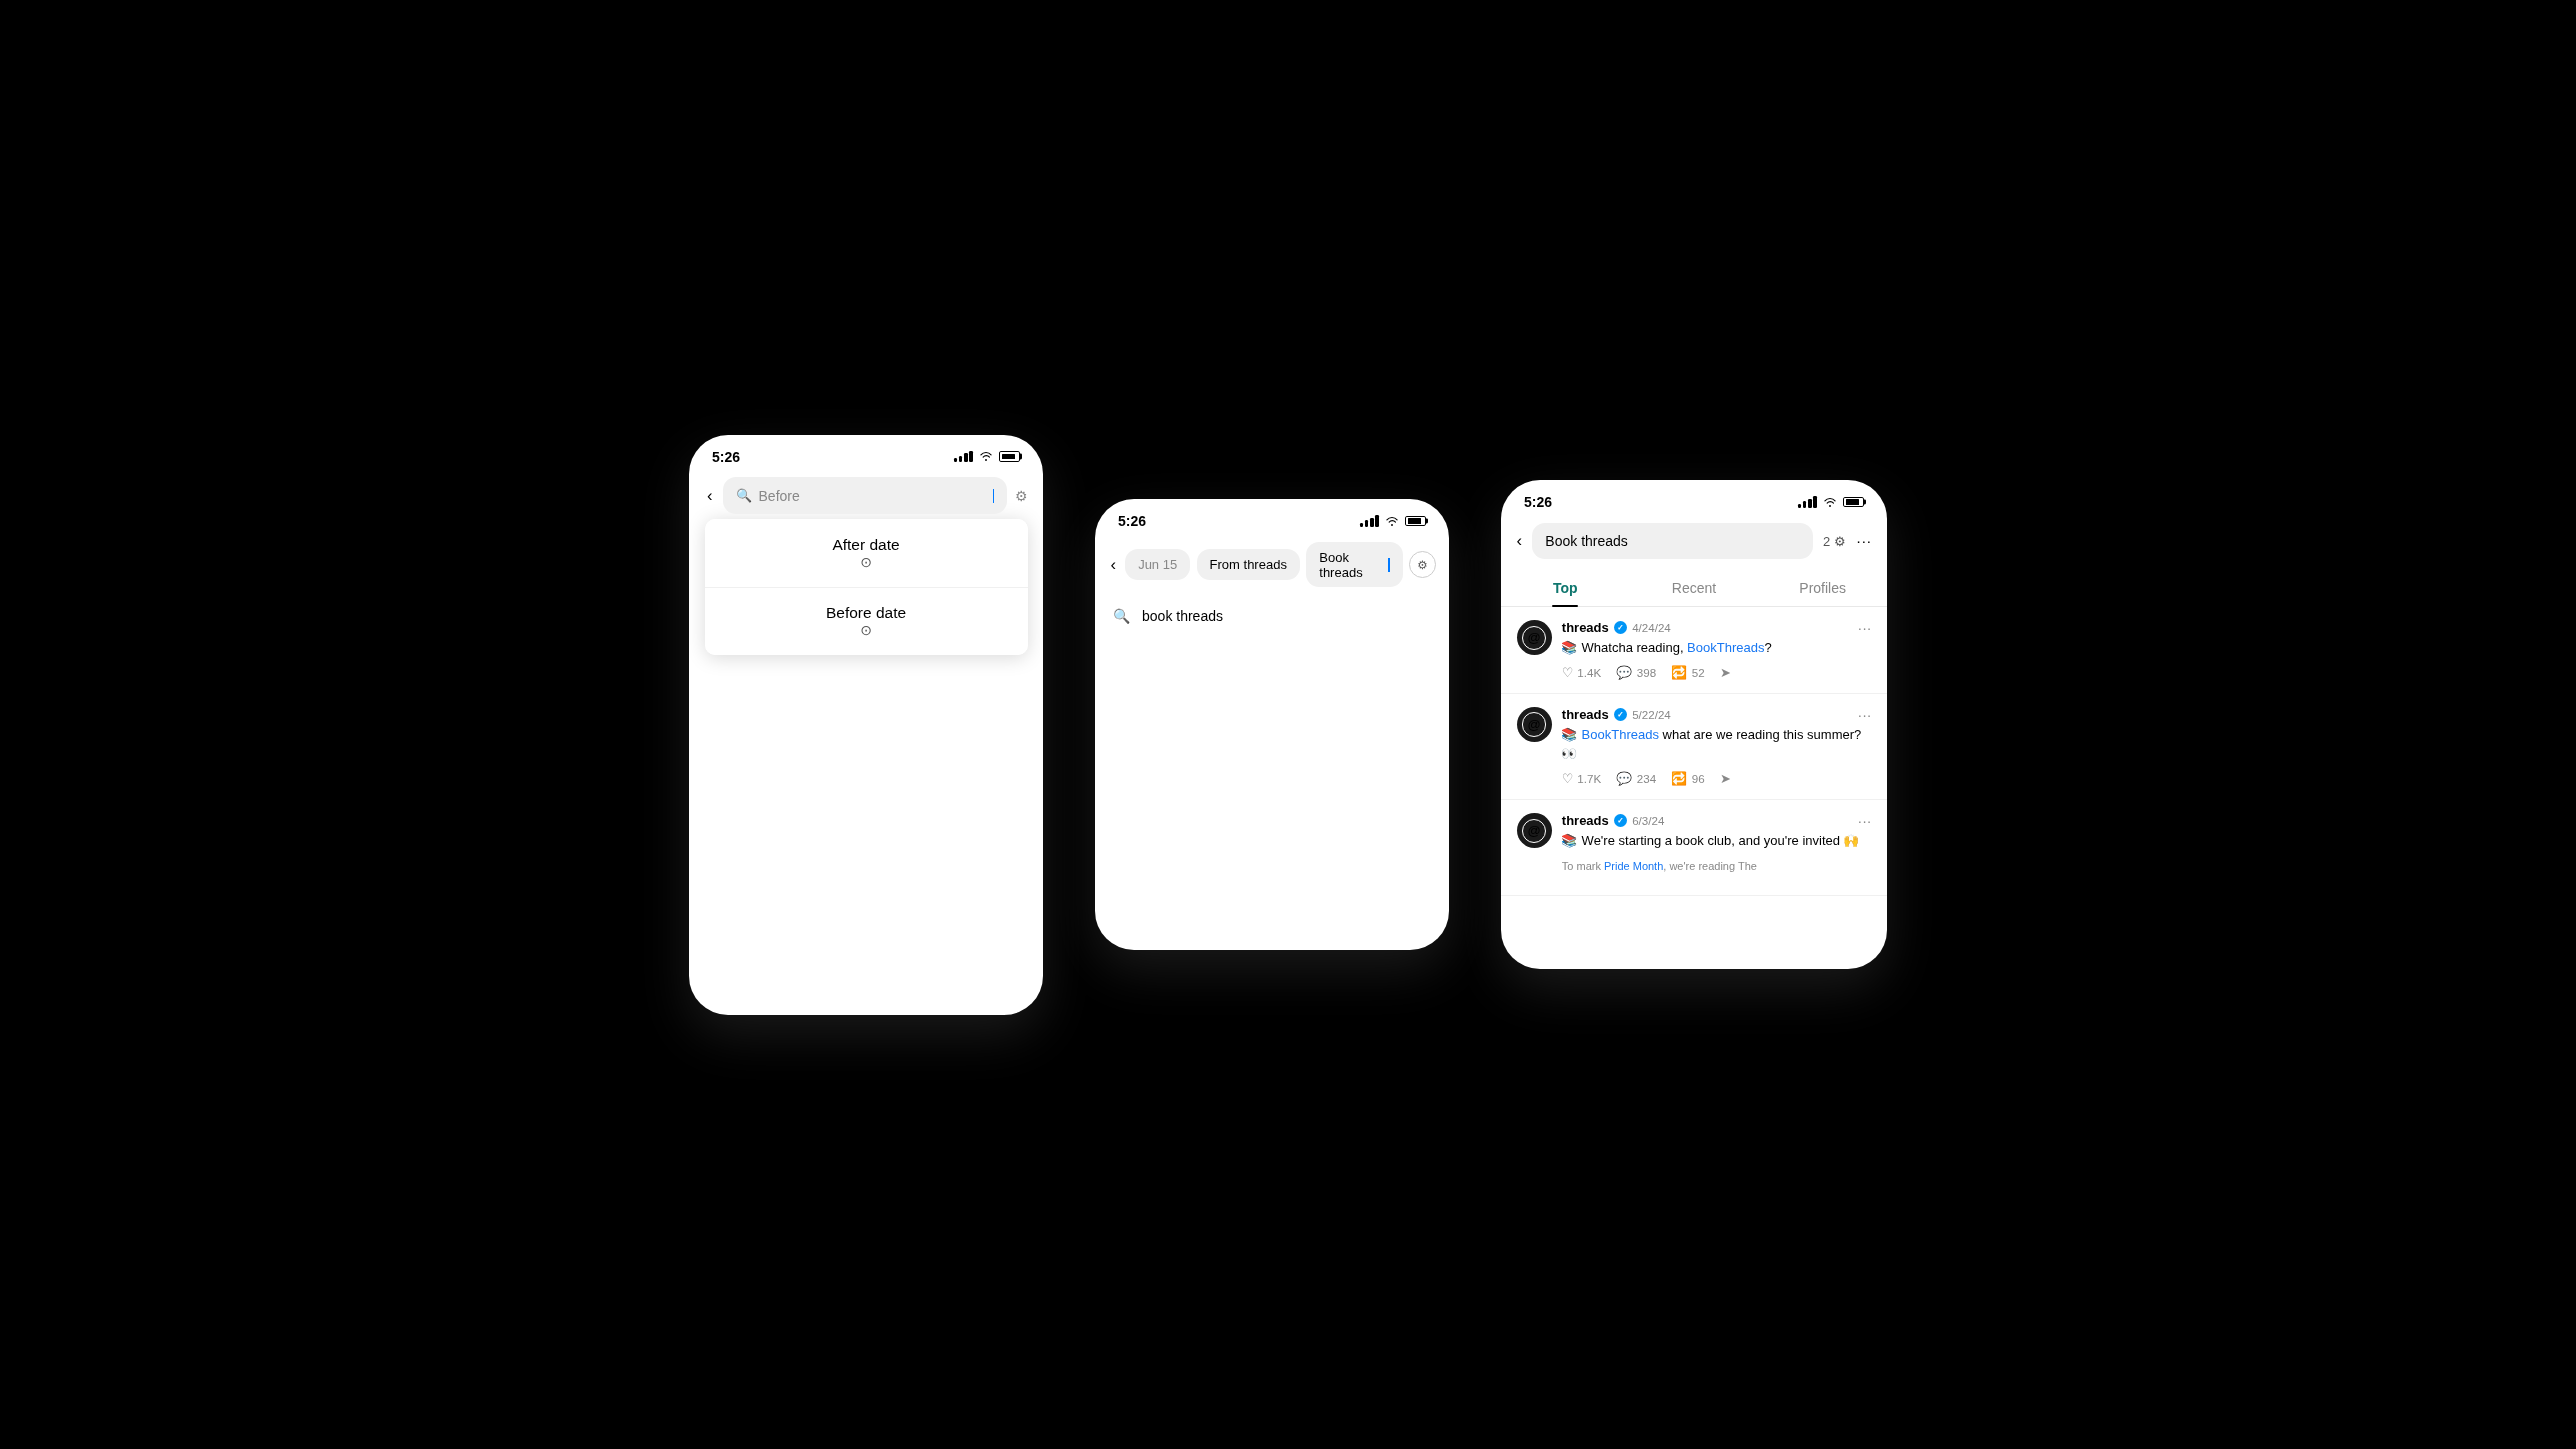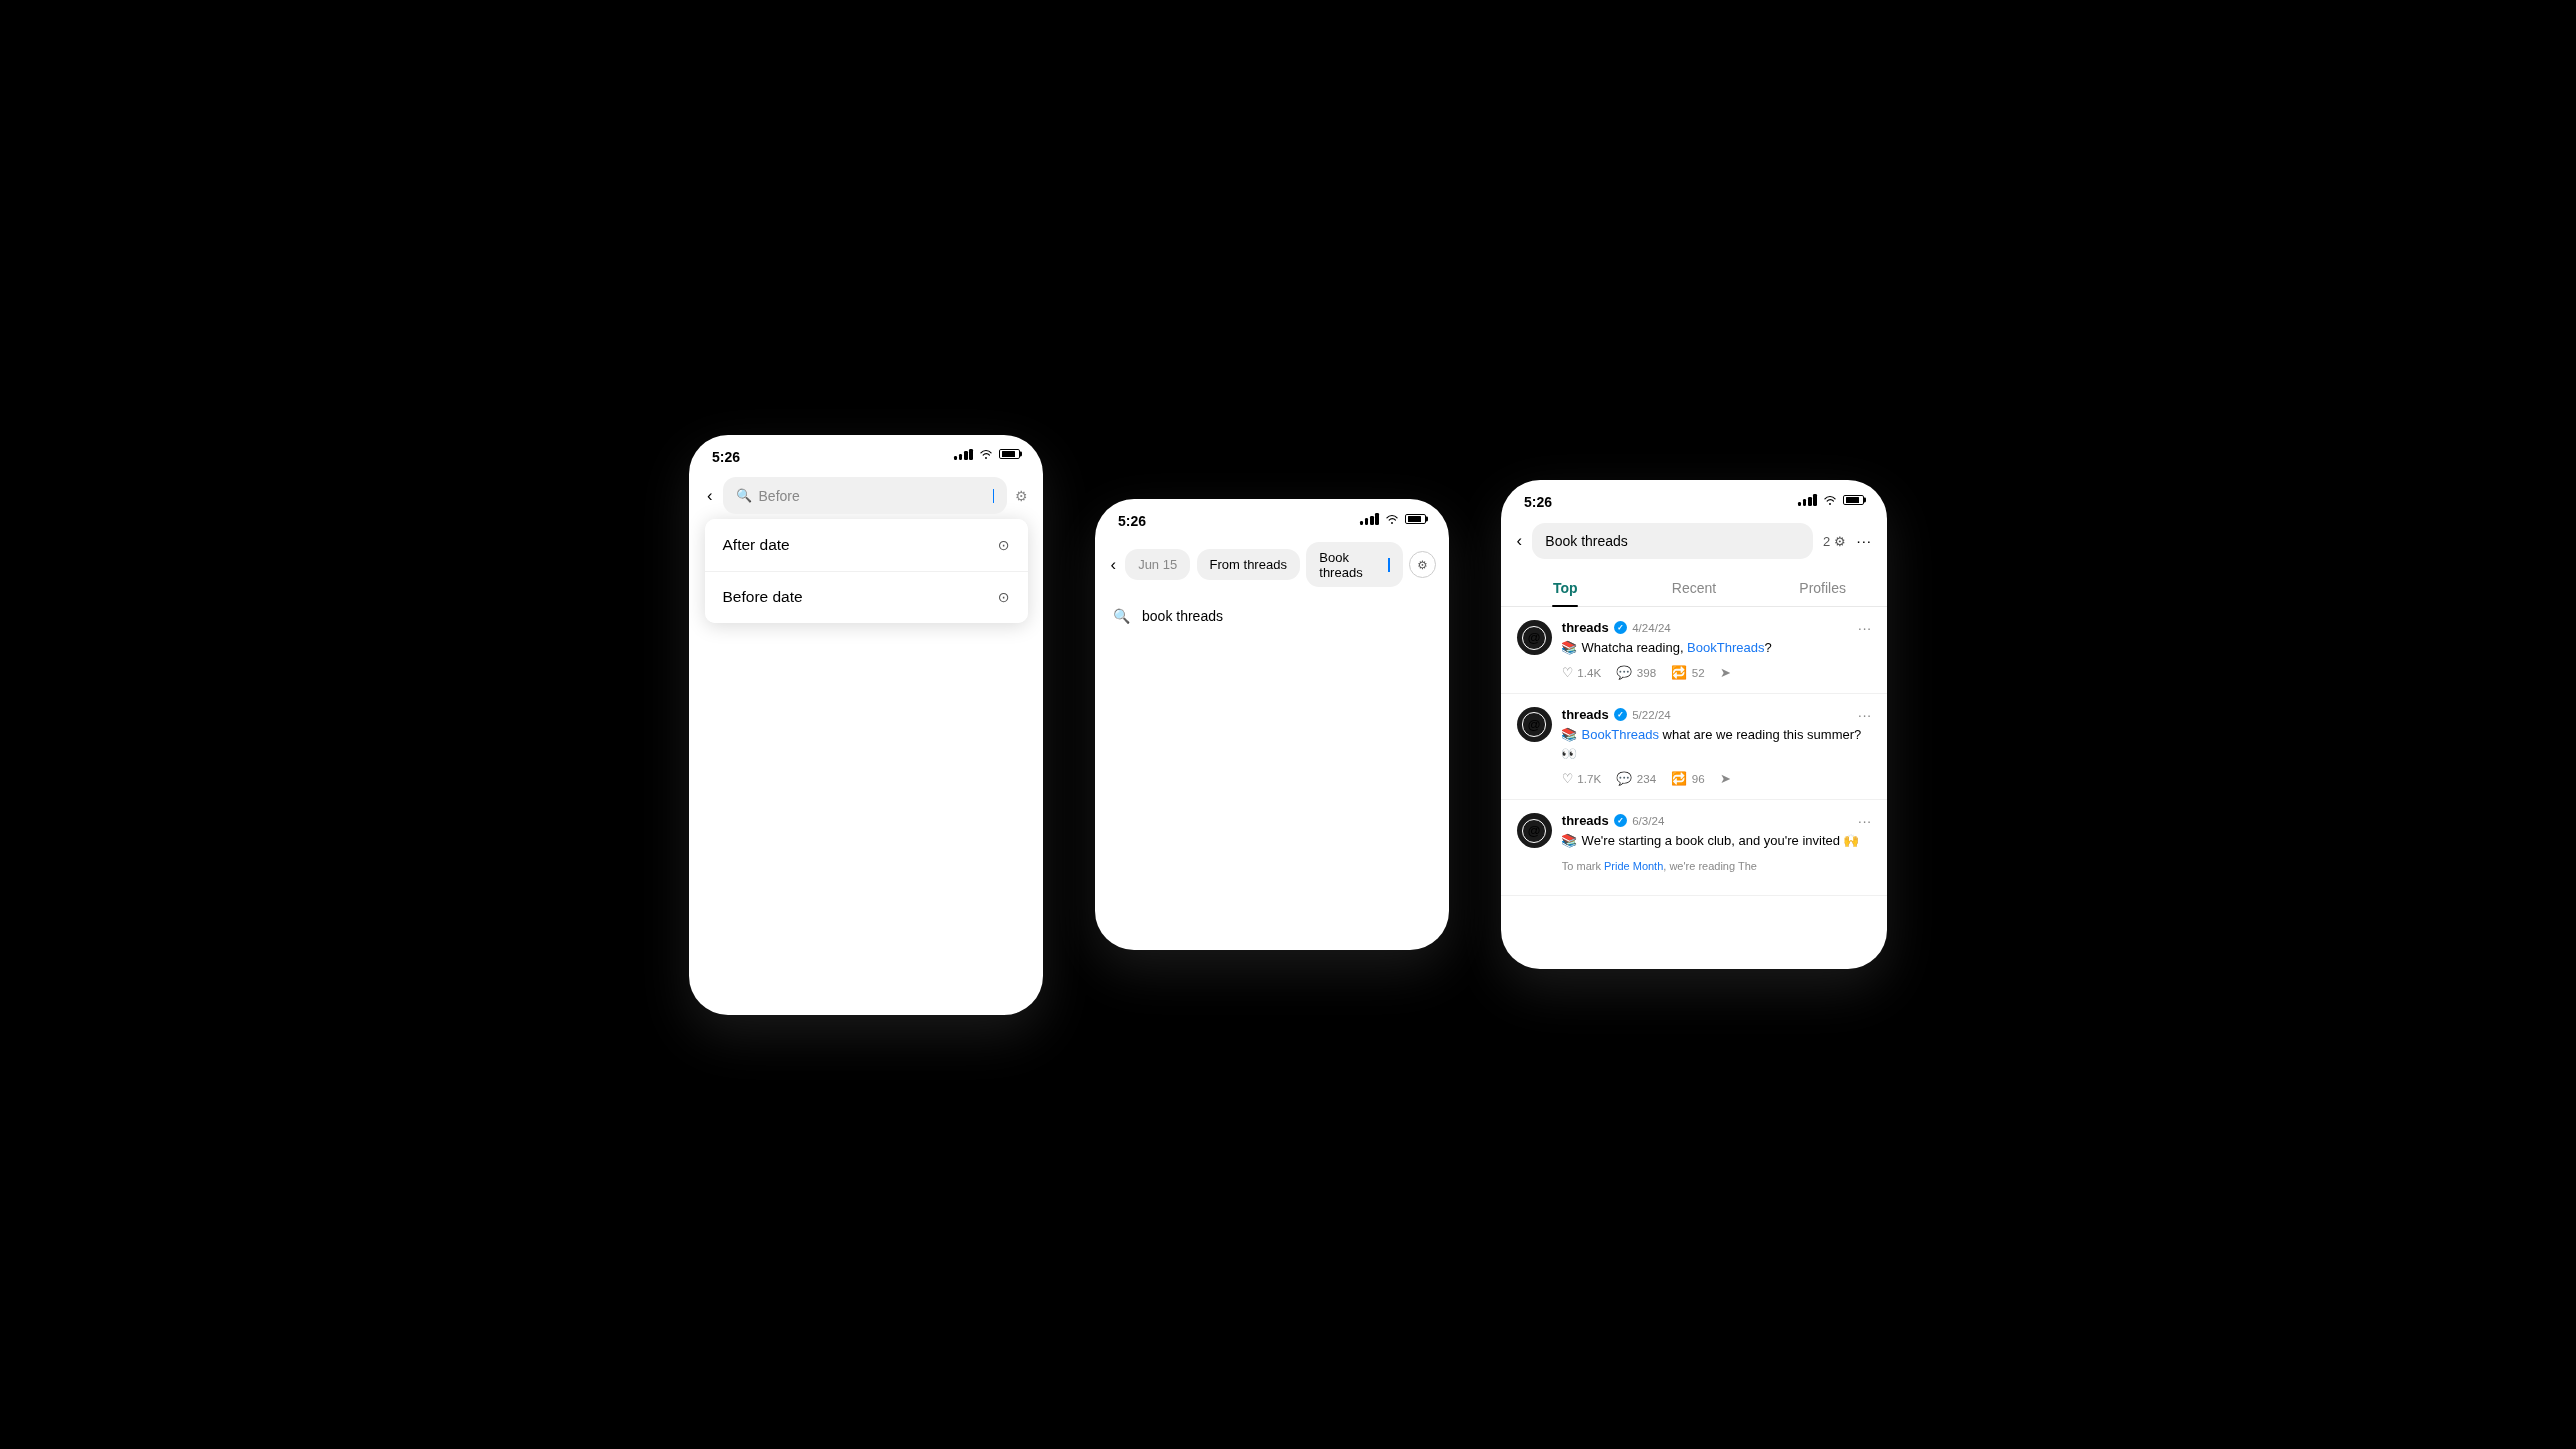--- a/index.html
+++ b/index.html
@@ -35,21 +35,21 @@
 
     .phone-3 {
       width: 386px;
       height: 489px;
     }
 
     
     .status-bar {
       display: flex;
       justify-content: space-between;
-      align-items: flex-start;
+      align-items: center;
       padding: 14px 23px 7.7px;
       font-size: 14px;
       font-weight: 700;
     }
 
     .status-icons {
       display: flex;
       align-items: center;
       gap: 6.4px;
     }
@@ -167,20 +167,21 @@
     .dropdown-item {
       display: flex;
       justify-content: space-between;
       align-items: center;
       padding: 16.7px 18px;
       font-size: 15.5px;
       font-weight: 400;
       border-bottom: 0.6px solid #f0f0f0;
       cursor: pointer;
       background: #fff;
+      flex-direction: column;
     }
 
     .dropdown-item:last-child {
       border-bottom: none;
     }
 
     .dropdown-item.active {
       background: #f5f5f5;
     }
 

